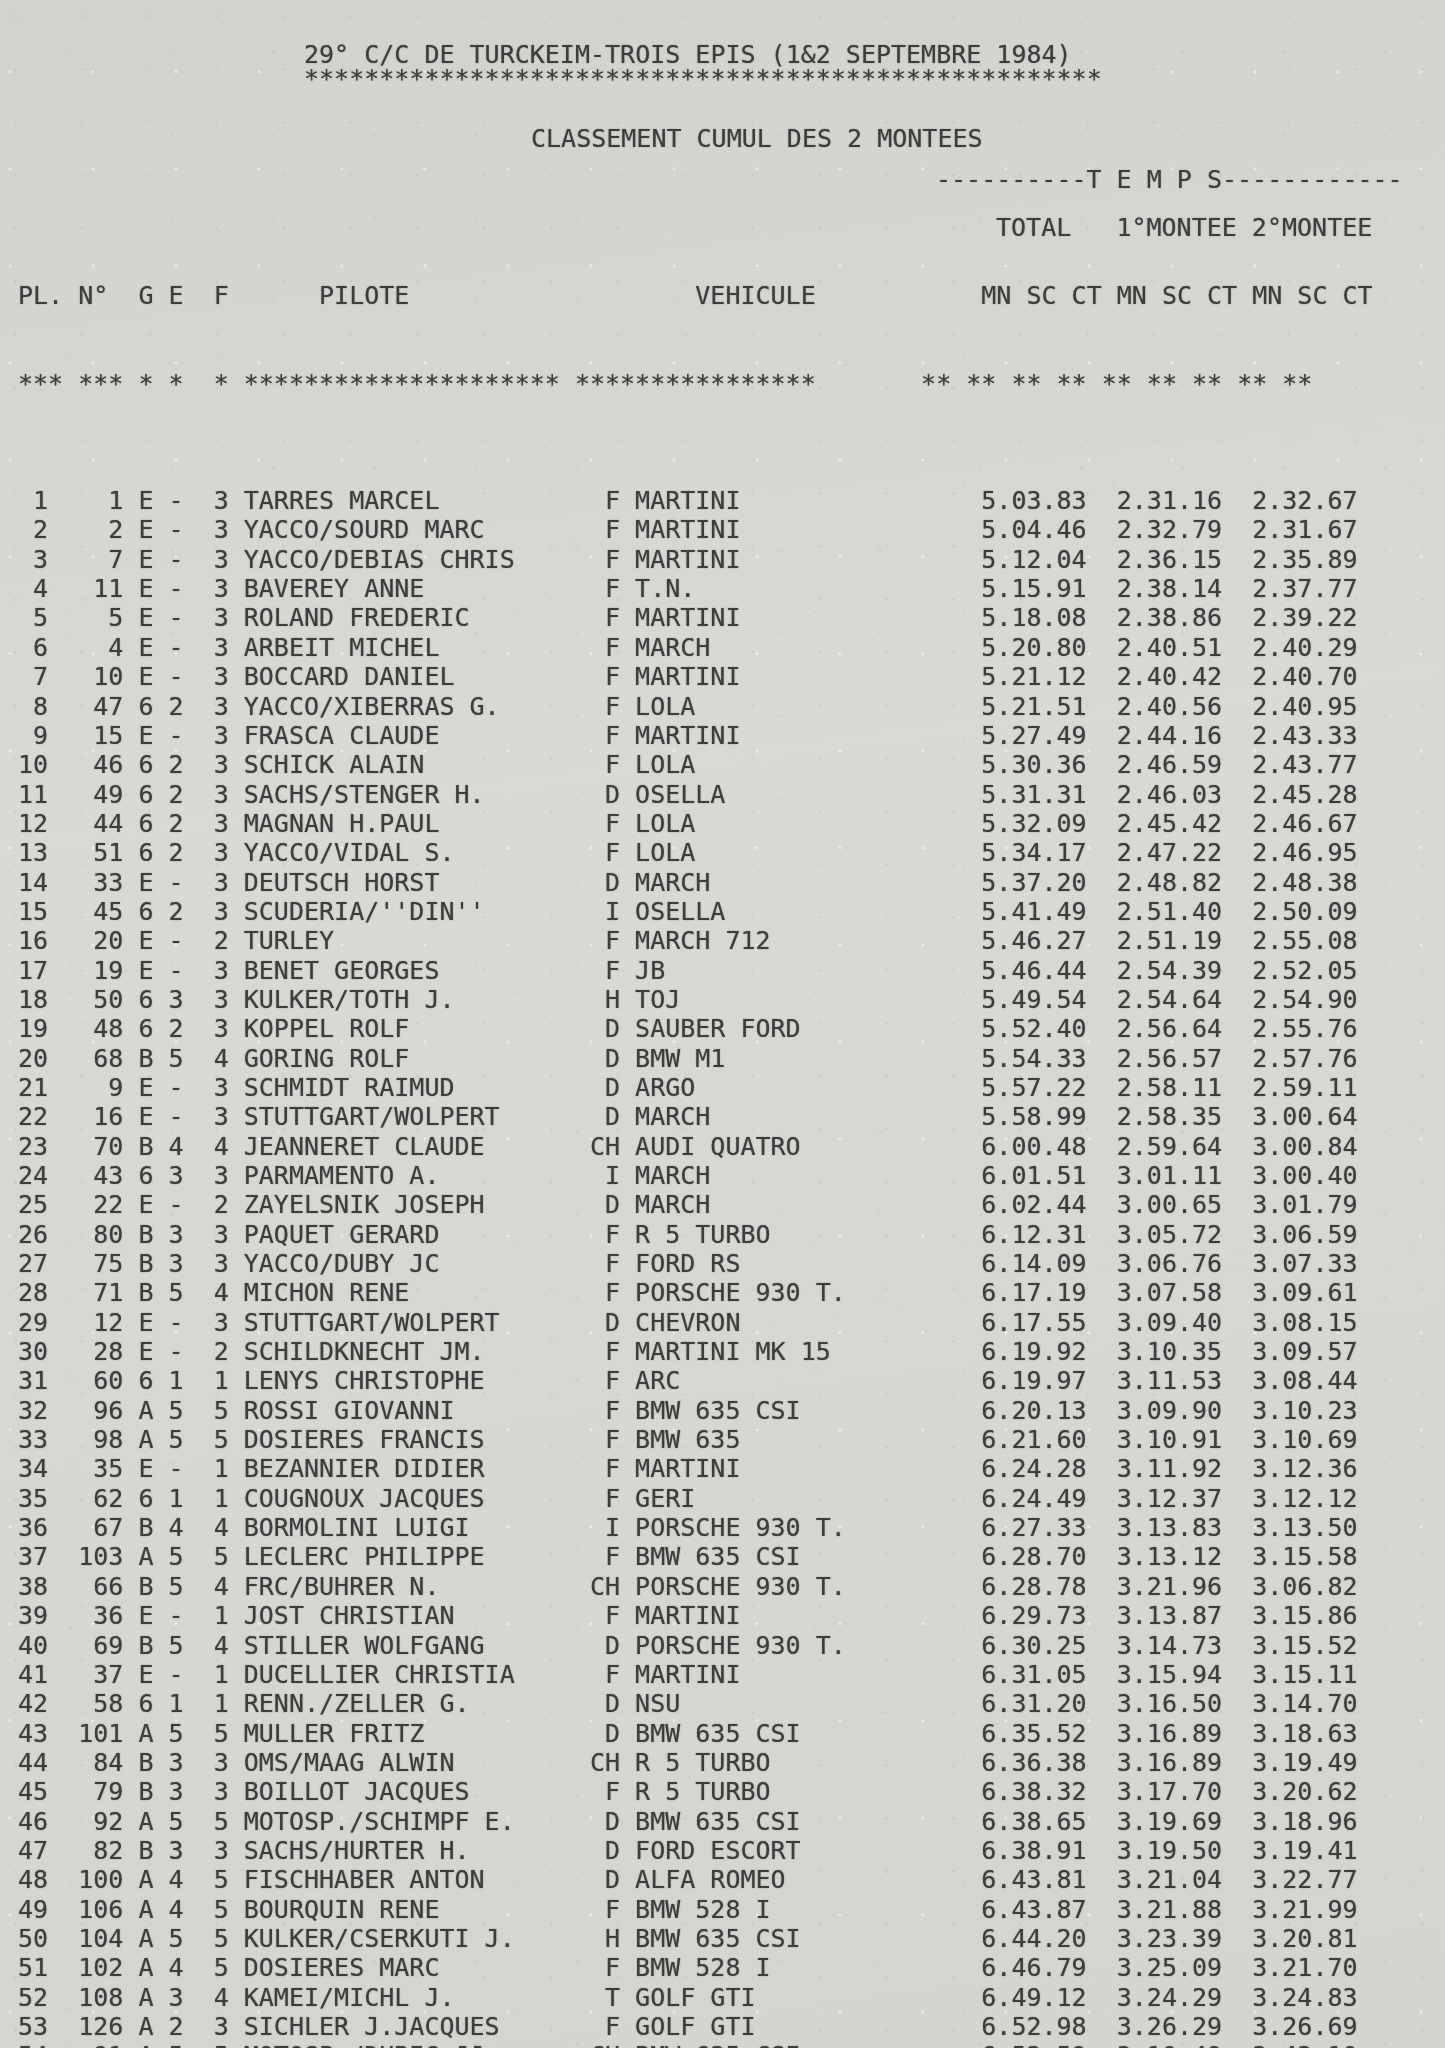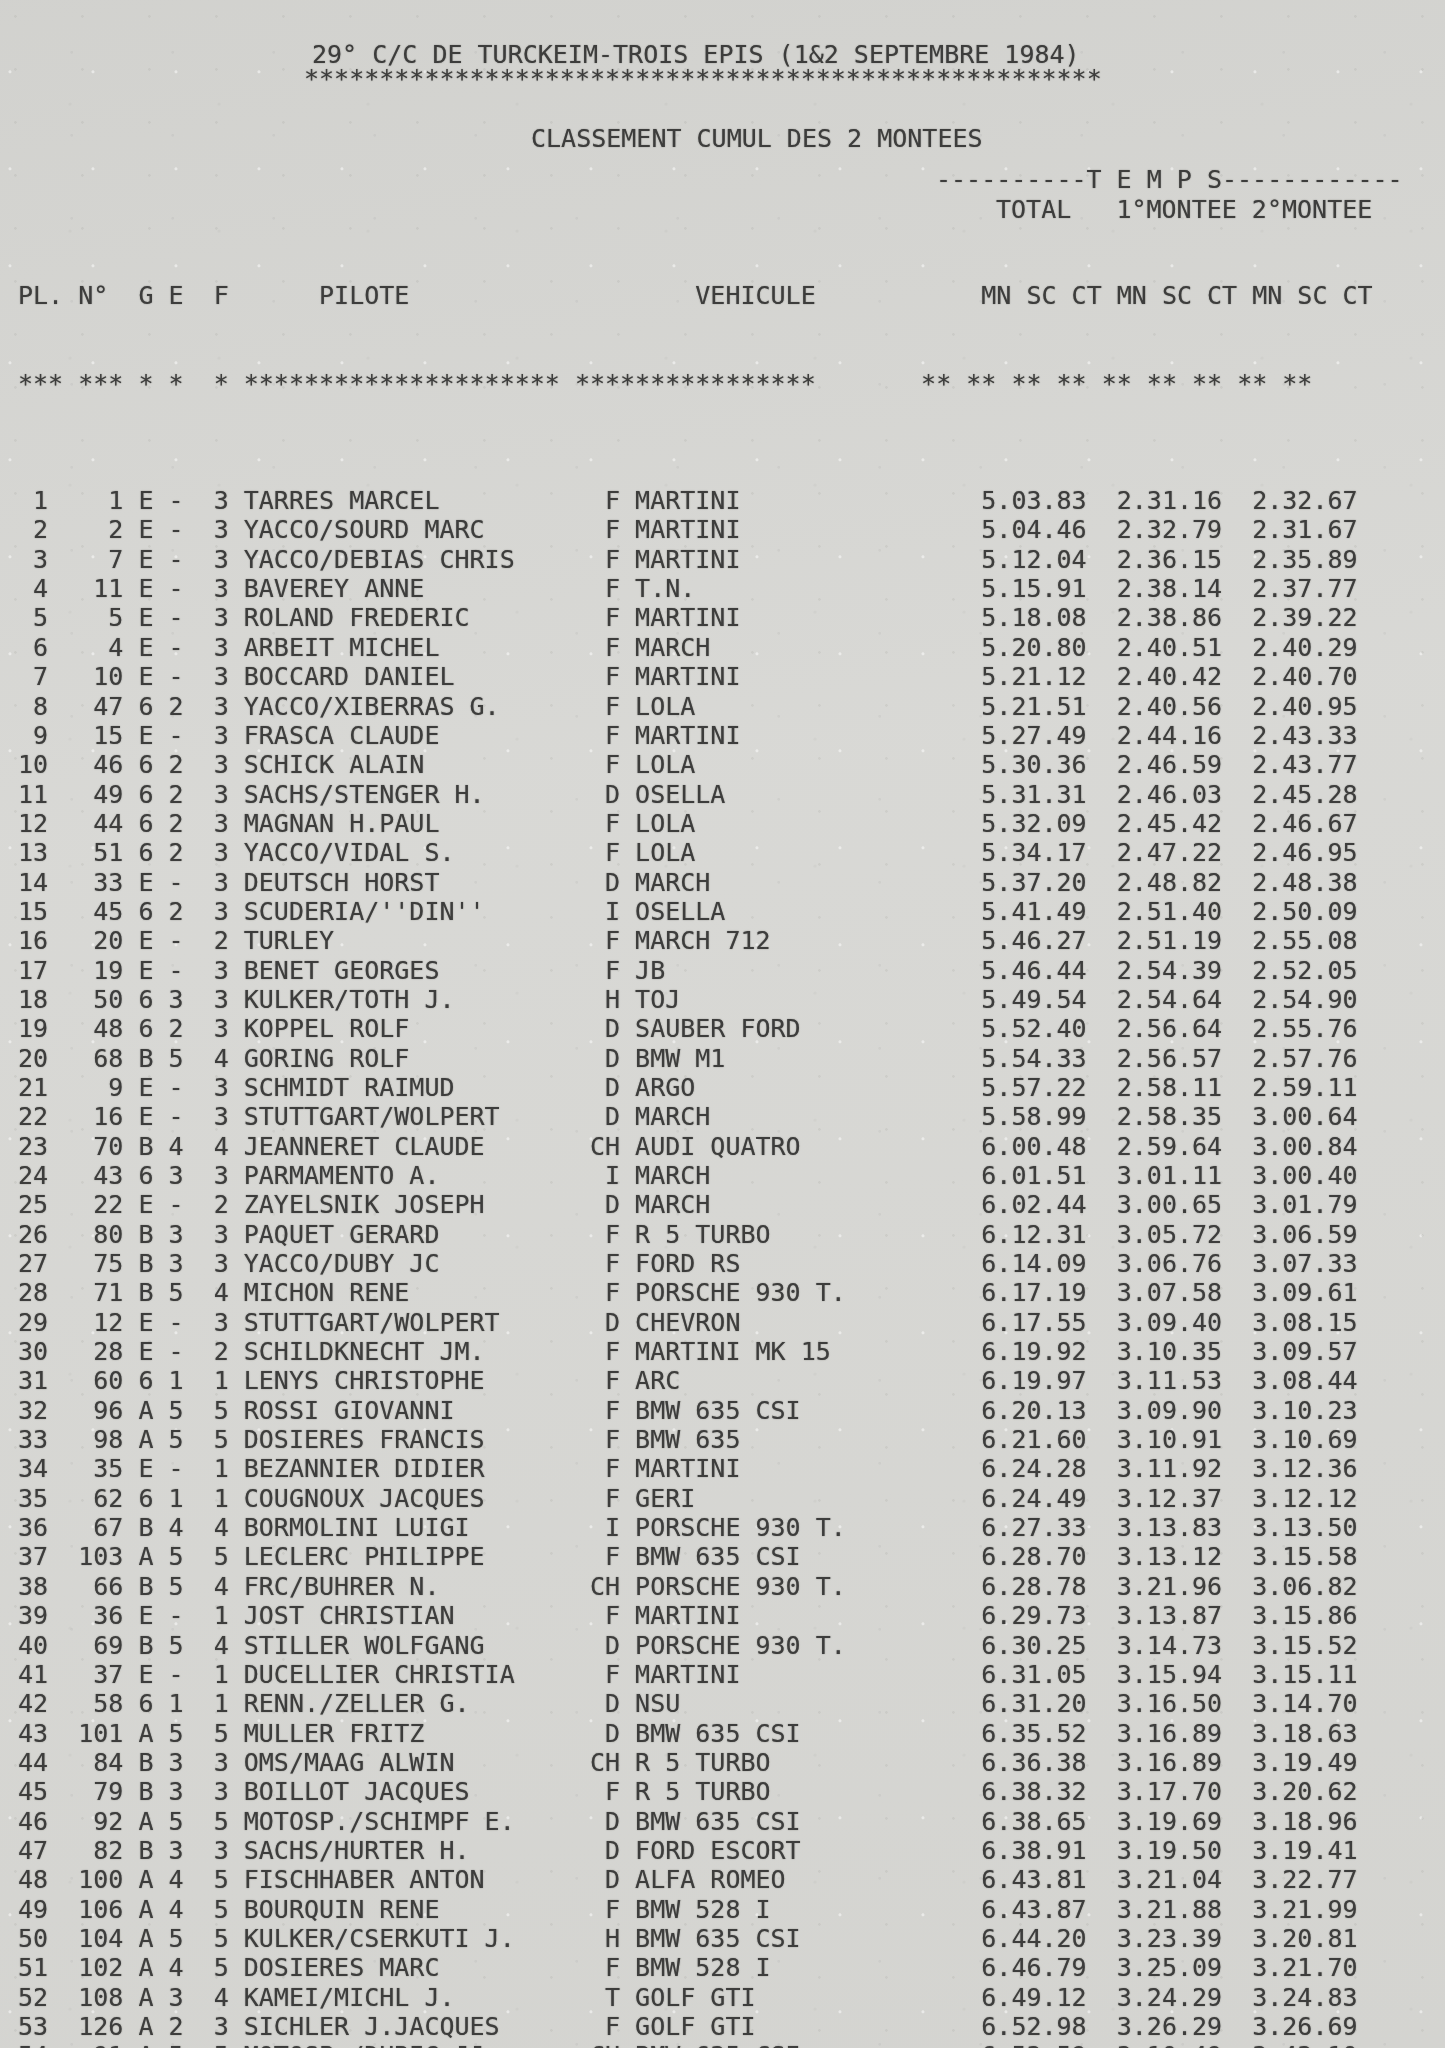--- a/index.html
+++ b/index.html
@@ -19,26 +19,26 @@
       linear-gradient(173deg, rgba(200,200,196,0.35) 0%, rgba(222,222,218,0.2) 38%, rgba(205,205,200,0.3) 100%);
     background-size: 67px 53px, 101px 83px, 149px 127px, 83px 97px, 100% 100%;
     color:#3d3d3c;
   }
   .txt{
     position:absolute;white-space:pre;line-height:1;
     font-size:25px;letter-spacing:0;
     color:#3d3d3c;
     text-shadow:0 0 1px rgba(70,70,66,0.55), 0 0 2px rgba(90,90,85,0.18);
   }
-  #doc-title      {left:312px; top:42px;}
+  #doc-title      {left:304px; top:42px;}
   #doc-underline  {left:304px; top:66px;}
   #doc-sub1       {left:500px; top:97px;}
   #doc-sub2       {left:531px; top:126px;text-align:center;}
   #temps-banner   {left:936px; top:167px;}
-  #times-groups   {left:996px; top:197px;}
+  #times-groups   {left:996px; top:215px;}
   #results-table{
     position:absolute;left:18px;top:222px;
     font-size:25px;line-height:29.35px;white-space:pre;
     color:#3d3d3c;
     text-shadow:0 0 1px rgba(70,70,66,0.55), 0 0 2px rgba(90,90,85,0.18);
   }
   #results-table div{white-space:pre;}
 </style>
 </head>
 <body>

